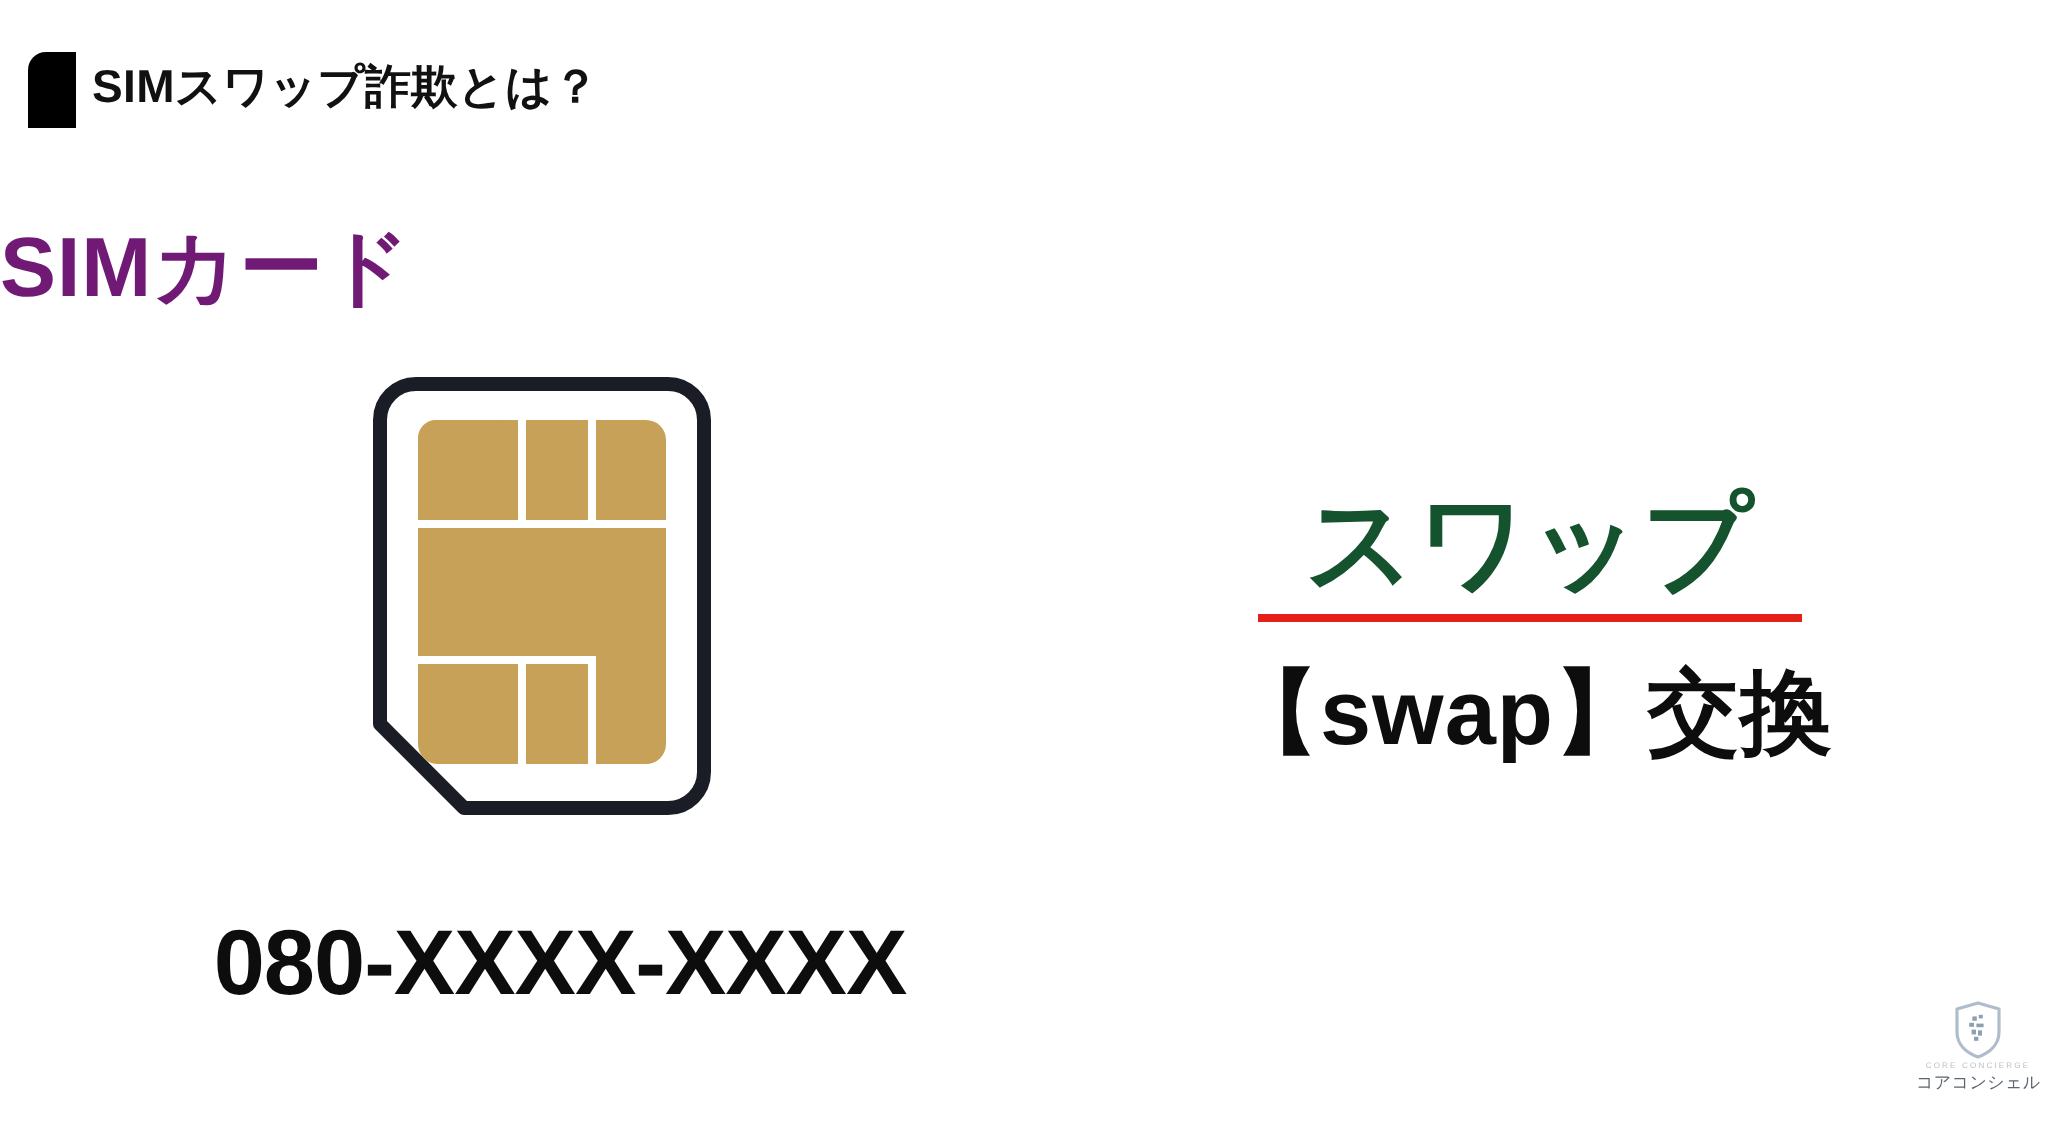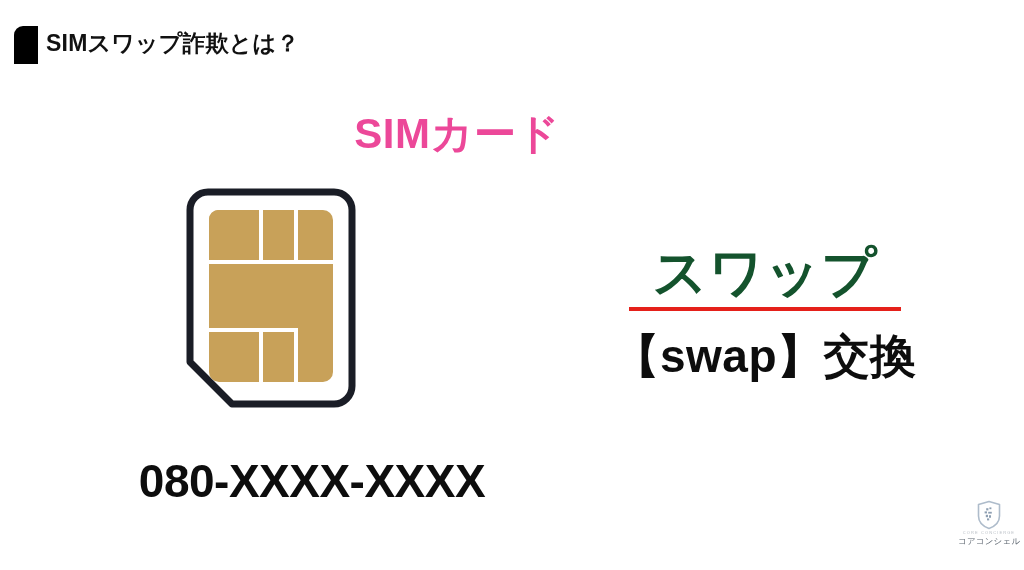--- a/index.html
+++ b/index.html
@@ -49,24 +49,24 @@
     white-space: nowrap;
     line-height: 1.25;
   }
 
   
   .sim-title {
     position: absolute;
     left: 0;
     top: 106px;
     width: 560px;
-    text-align: right;
+    text-align: left;
     font-size: 42px;
     font-weight: bold;
-    color: #ec4899;
+    color: #701a75;
     letter-spacing: 0.5px;
     white-space: nowrap;
   }
 
   .sim-card-wrap {
     position: absolute;
     left: 186px;
     top: 188px;
     width: 170px;
     height: 220px;
@@ -79,21 +79,20 @@
     position: absolute;
     left: 0;
     top: 454px;
     width: 560px;
     text-align: center;
     font-size: 46px;
     font-weight: bold;
     color: #0d0d0d;
     letter-spacing: -0.5px;
     white-space: nowrap;
-    padding-left: 32px;
   }
 
   
   .right-block {
     position: absolute;
     left: 575px;
     top: 243px;
     width: 380px;
   }
   .swap-jp {

